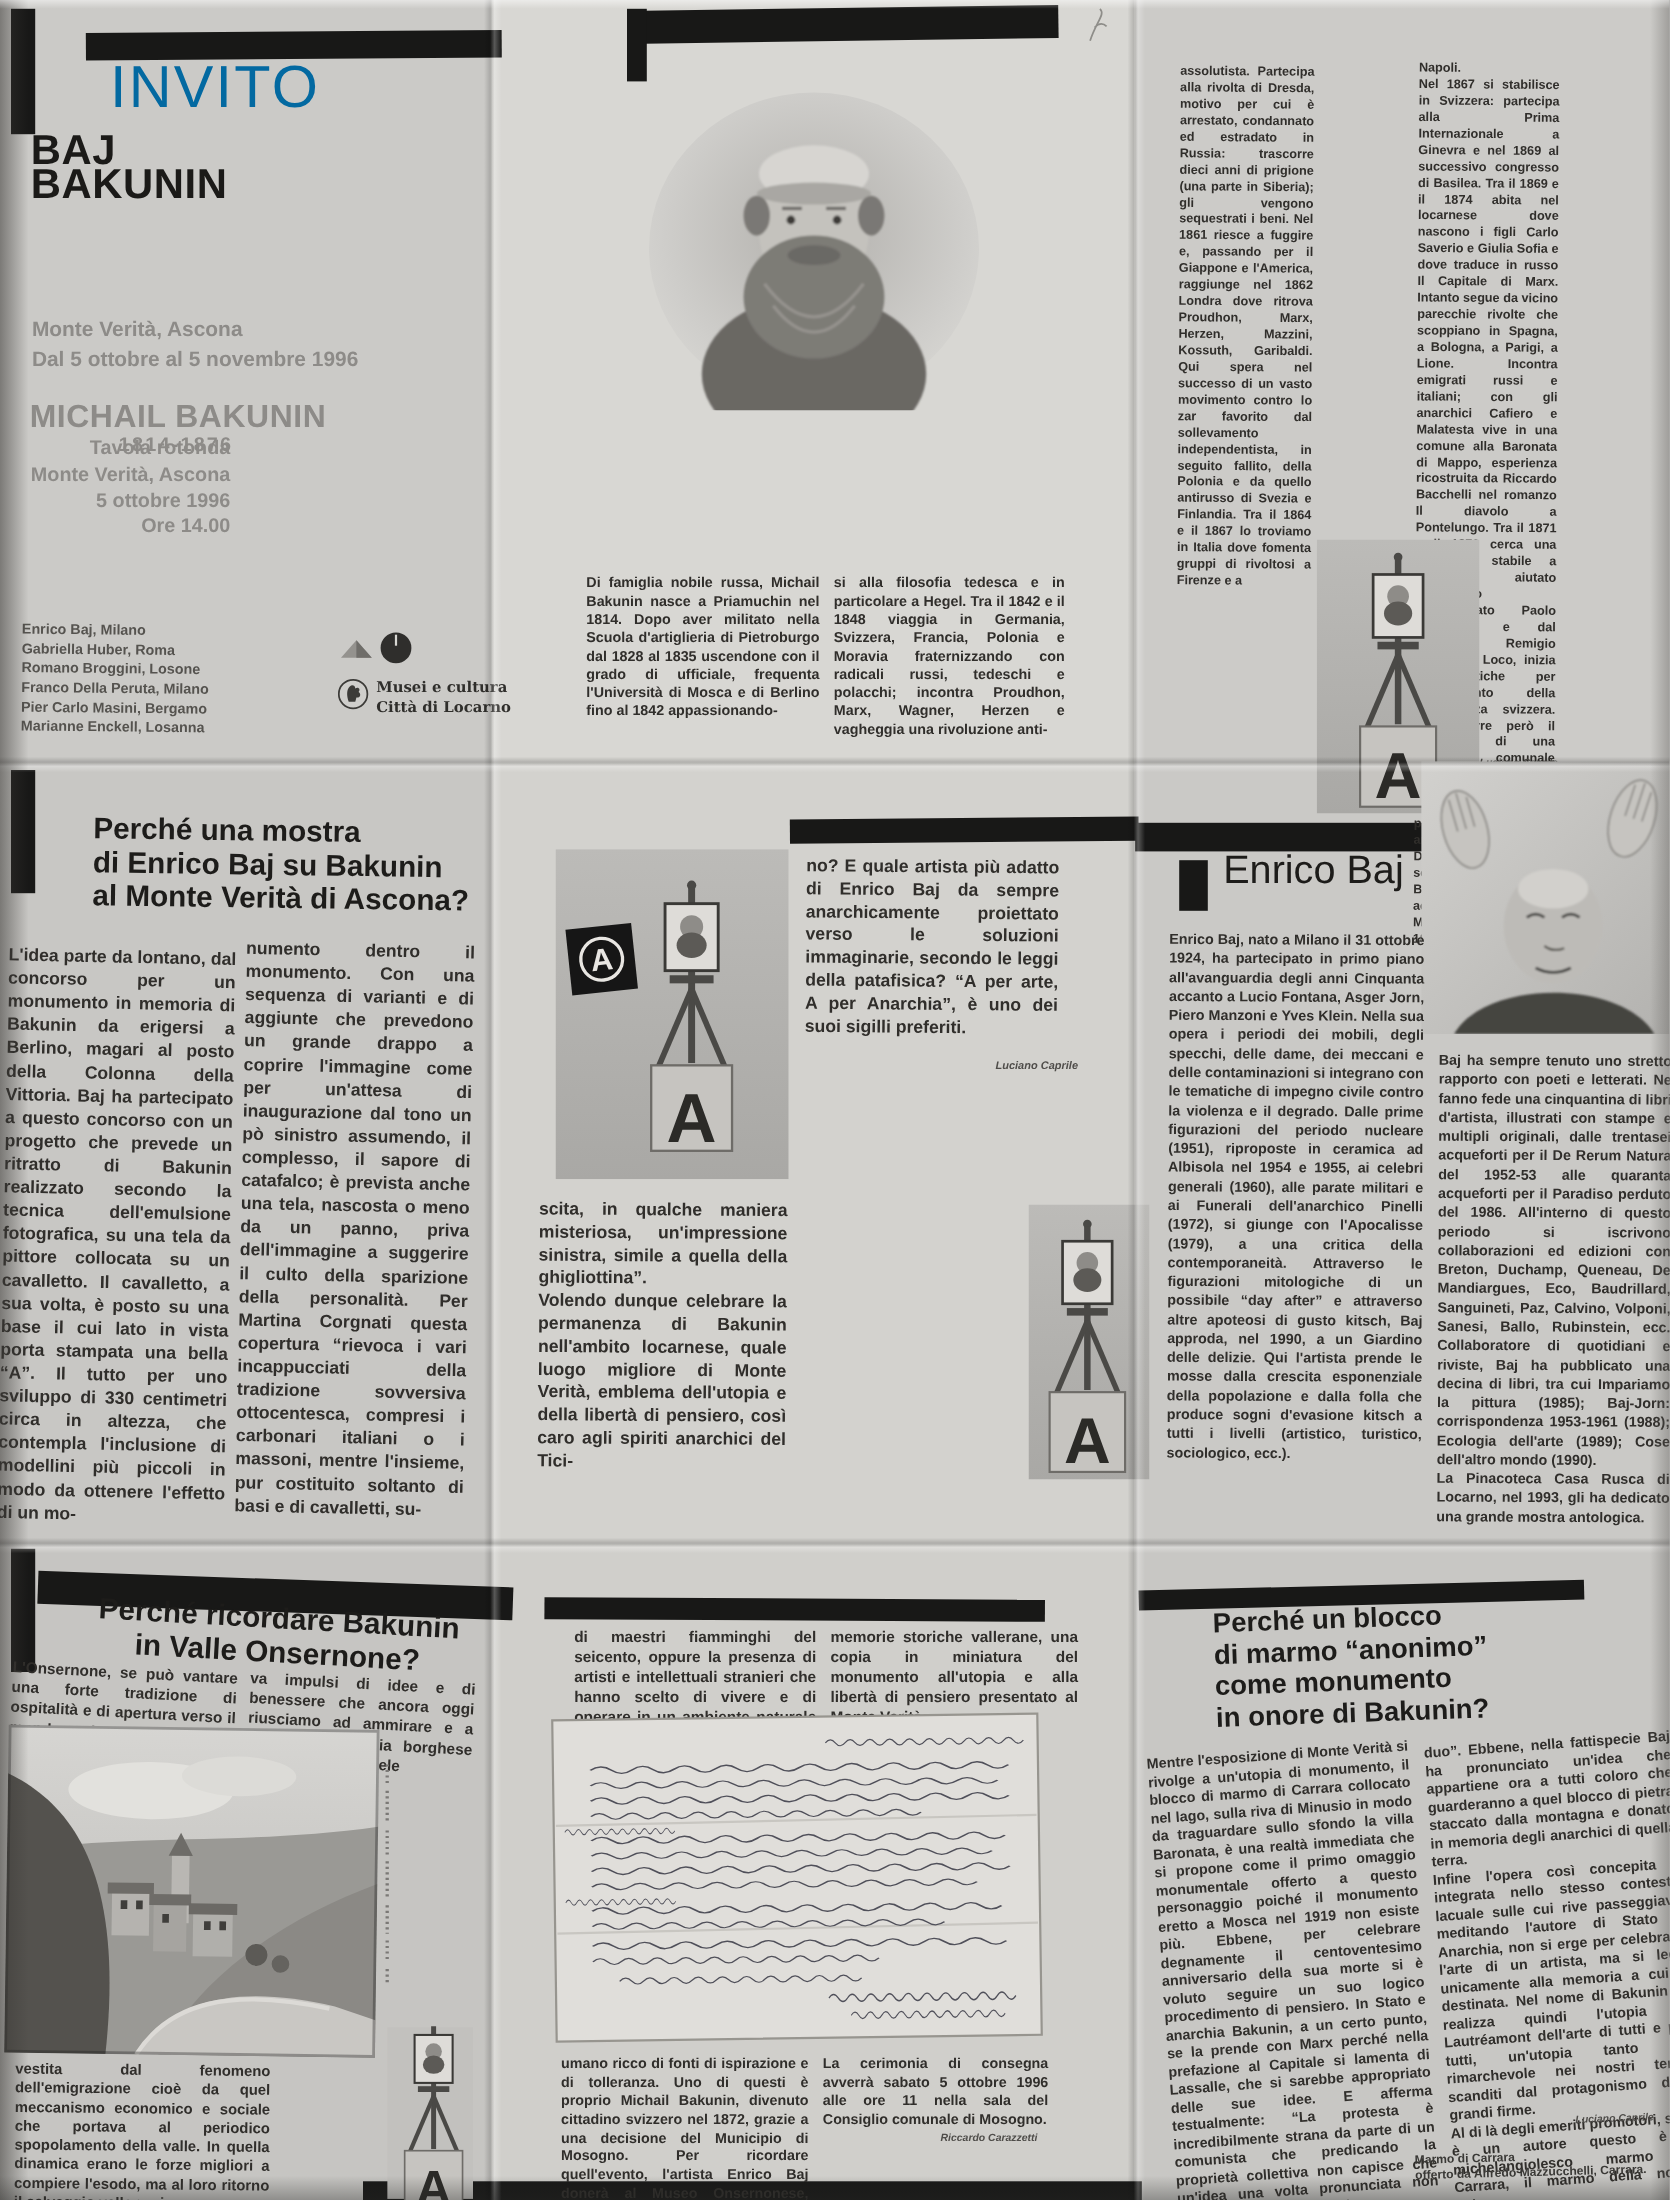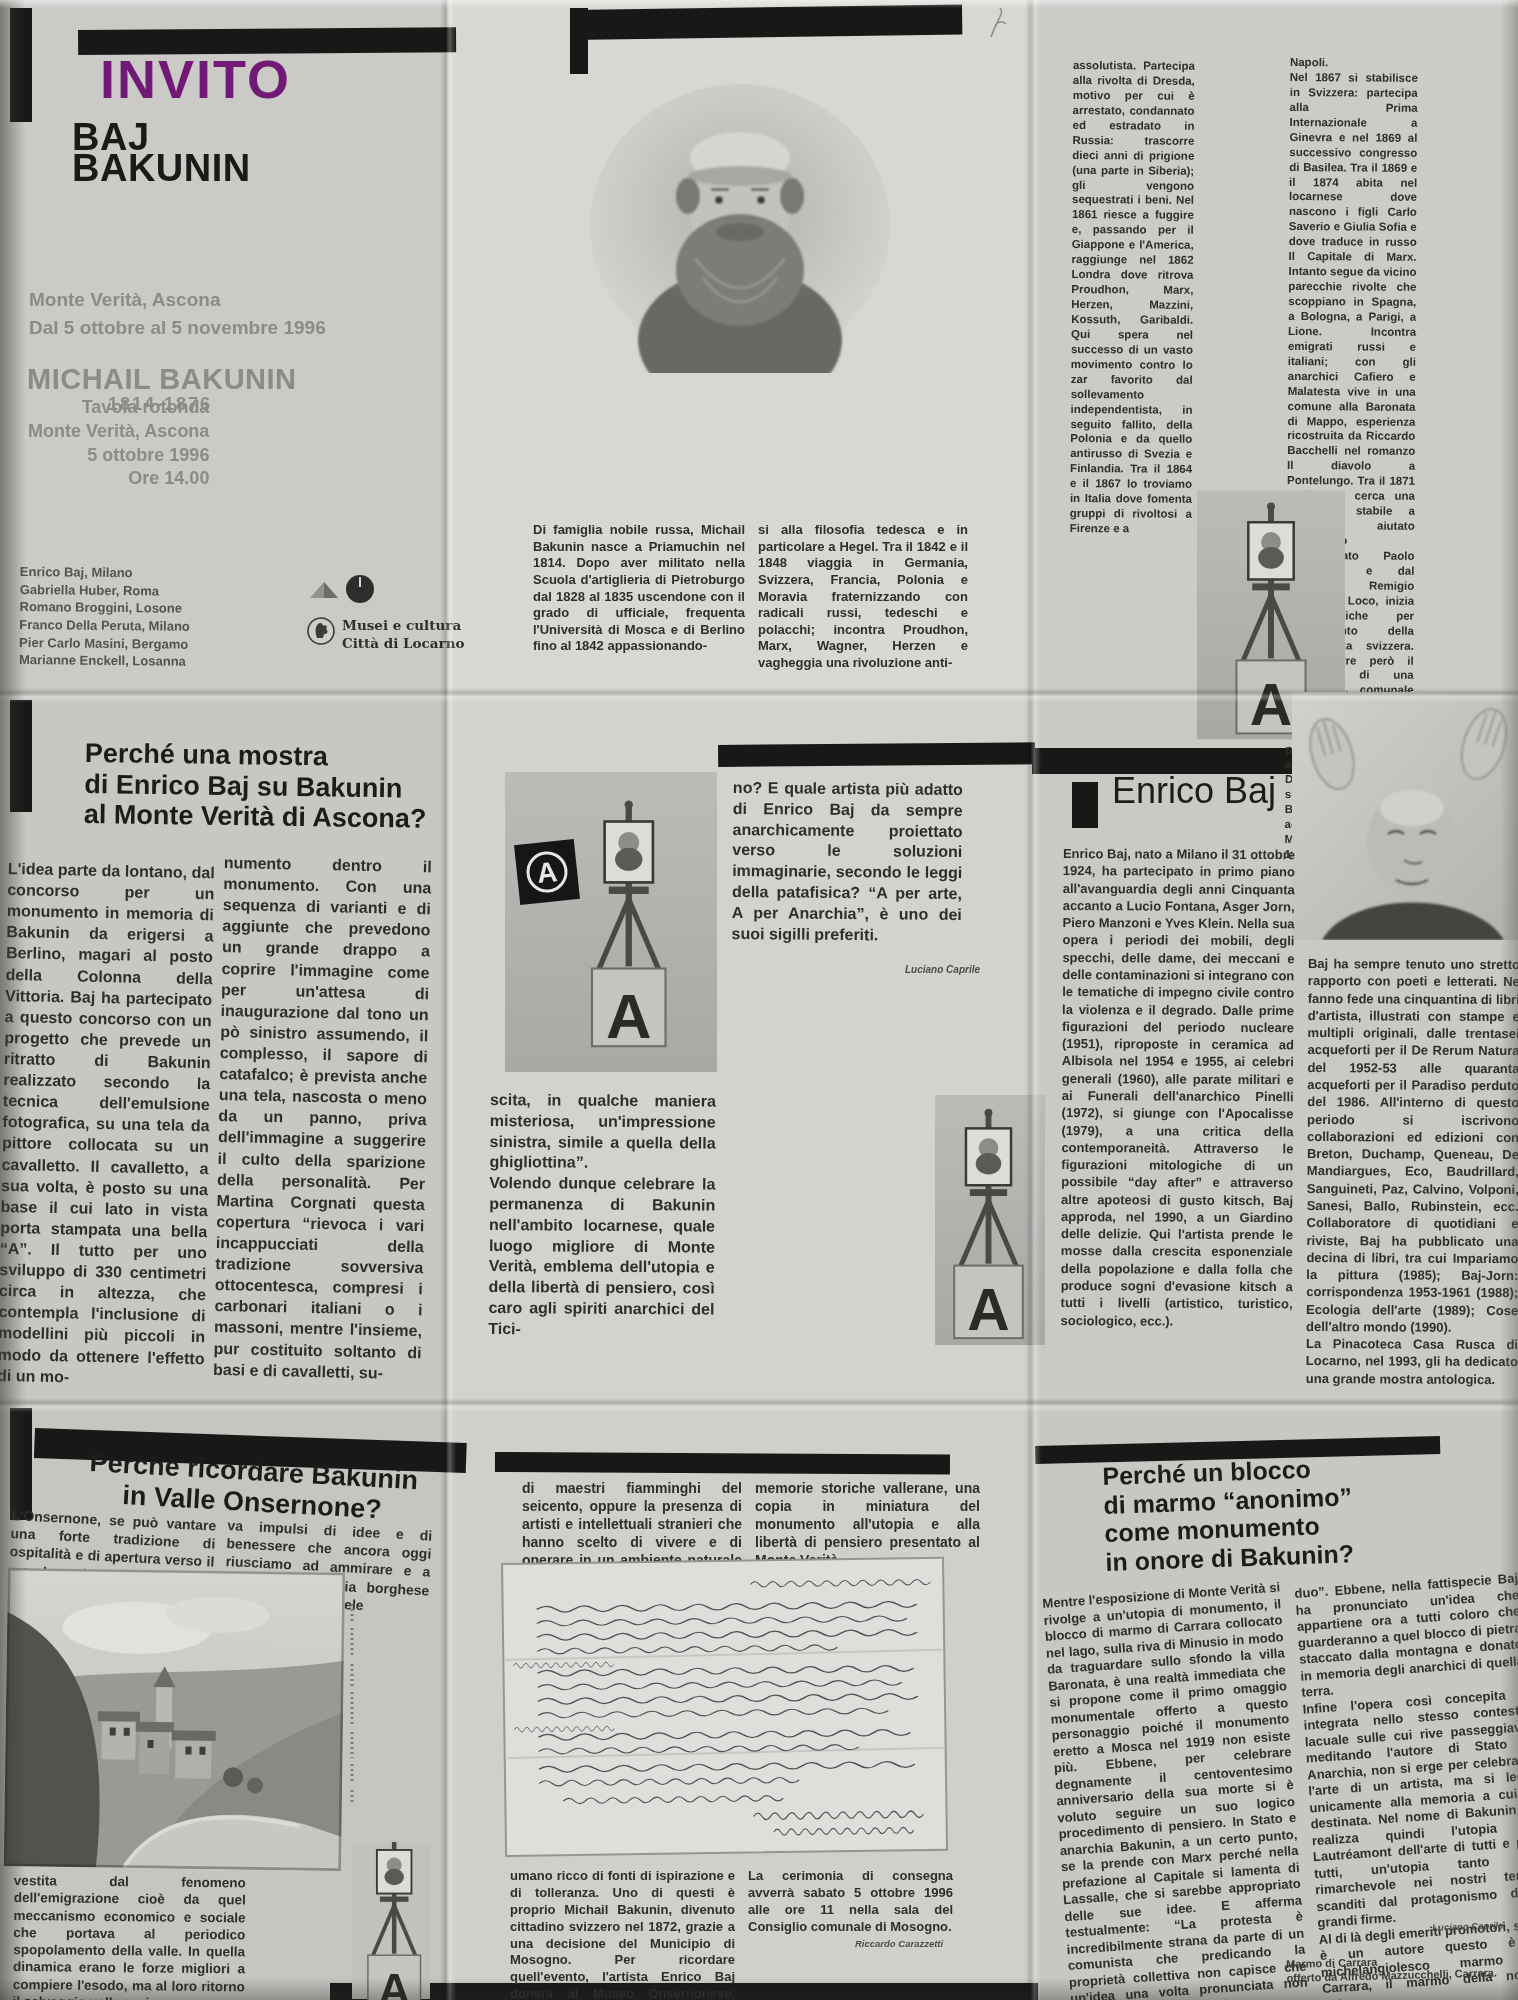--- a/index.html
+++ b/index.html
@@ -81,22 +81,22 @@
   <div class="bar" style="left:10px;top:700px;width:22px;height:112px;"></div>
   <div class="bar" style="left:718px;top:745px;width:317px;height:22px;transform:rotate(-0.5deg);"></div>
   <div class="bar" style="left:1032px;top:748px;width:264px;height:26px;"></div>
   <div class="bar" style="left:1072px;top:782px;width:26px;height:46px;"></div>
   <div class="bar" style="left:10px;top:1408px;width:22px;height:112px;"></div>
   <div class="bar" style="left:35px;top:1428px;width:432px;height:30px;transform:rotate(2deg);"></div>
   <div class="bar" style="left:495px;top:1452px;width:455px;height:20px;transform:rotate(0.3deg);"></div>
   <div class="bar" style="left:1035px;top:1446px;width:405px;height:18px;transform:rotate(-1.4deg);"></div>
   <div class="bar" style="left:330px;top:1983px;width:708px;height:17px;"></div>
 
-  <div class="txt" style="left:100px;top:48px;font-size:54px;font-weight:700;letter-spacing:2px;color:#701a75;text-align:center;">INVITO</div>
-  <div class="txt" style="left:28px;top:122px;font-size:38px;font-weight:900;line-height:0.82;letter-spacing:0.5px;color:#1b1a18;margin-left:44px;">BAJ
+  <div class="txt" style="left:100px;top:48px;font-size:54px;font-weight:400;letter-spacing:2px;color:#0369a1;text-align:center;">INVITO</div>
+  <div class="txt" style="left:28px;top:122px;font-size:38px;font-weight:900;line-height:0.82;letter-spacing:0.5px;color:#1b1a18;">BAJ
 BAKUNIN</div>
   <div class="txt gray" style="left:29px;top:286px;font-size:19px;line-height:1.45;">Monte Verità, Ascona
 Dal 5 ottobre al 5 novembre 1996</div>
   <div class="txt gray" style="left:27px;top:363px;font-size:29px;font-weight:900;letter-spacing:0.5px;">MICHAIL BAKUNIN</div>
   <div class="txt gray" style="left:108px;top:394px;font-size:18px;letter-spacing:2px;">1814-1876</div>
   <div class="txt gray" style="left:28px;top:396px;font-size:18px;line-height:1.32;text-align:right;">Tavola rotonda
 Monte Verità, Ascona
 5 ottobre 1996
 Ore 14.00</div>
   <div class="txt" style="left:20px;top:563px;font-size:13px;line-height:1.36;color:#55534f;transform:rotate(0.6deg);">Enrico Baj, Milano

